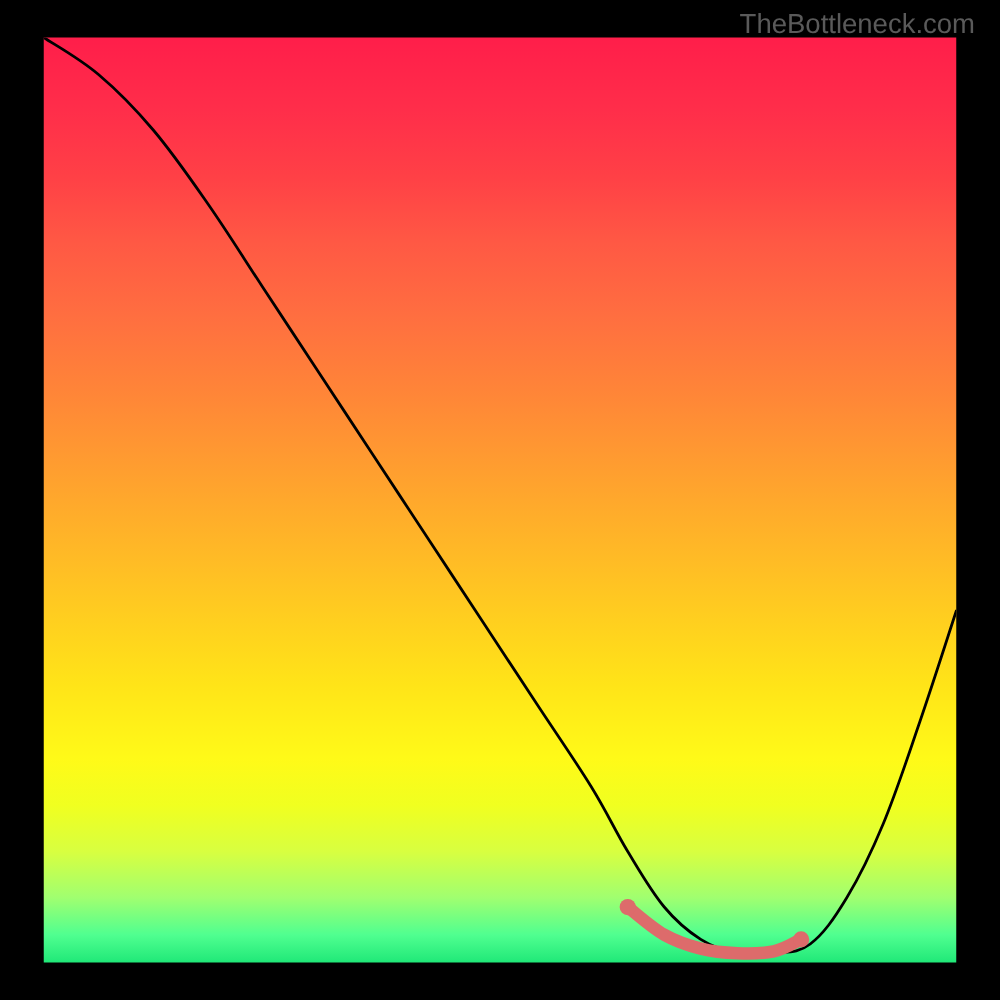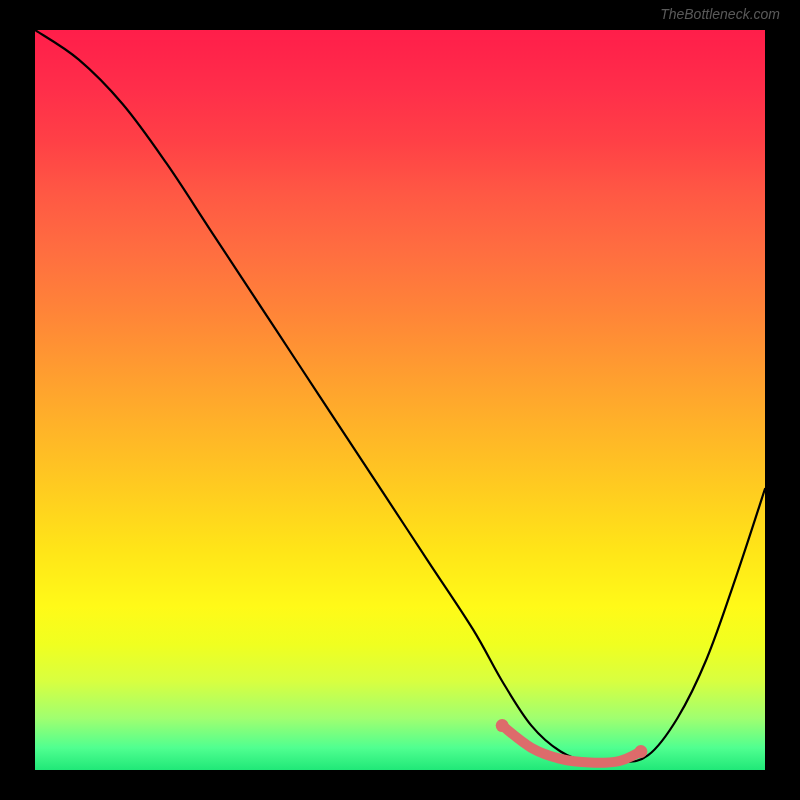--- a/index.html
+++ b/index.html
@@ -8,24 +8,23 @@
     height: 800px;
     background: #000;
     position: relative;
     font-family: Arial, sans-serif;
   }
   .watermark {
     position: absolute;
     top: 6px;
     right: 20px;
     color: #5a5a5a;
-    font-size: 14px;
+    font-size: 22px;
     font-weight: 500;
     z-index: 10;
-    font-style: italic;
   }
   .plot-area {
     position: absolute;
     left: 35px;
     top: 30px;
     width: 730px;
     height: 740px;
   }
   .gradient {
     width: 100%;

